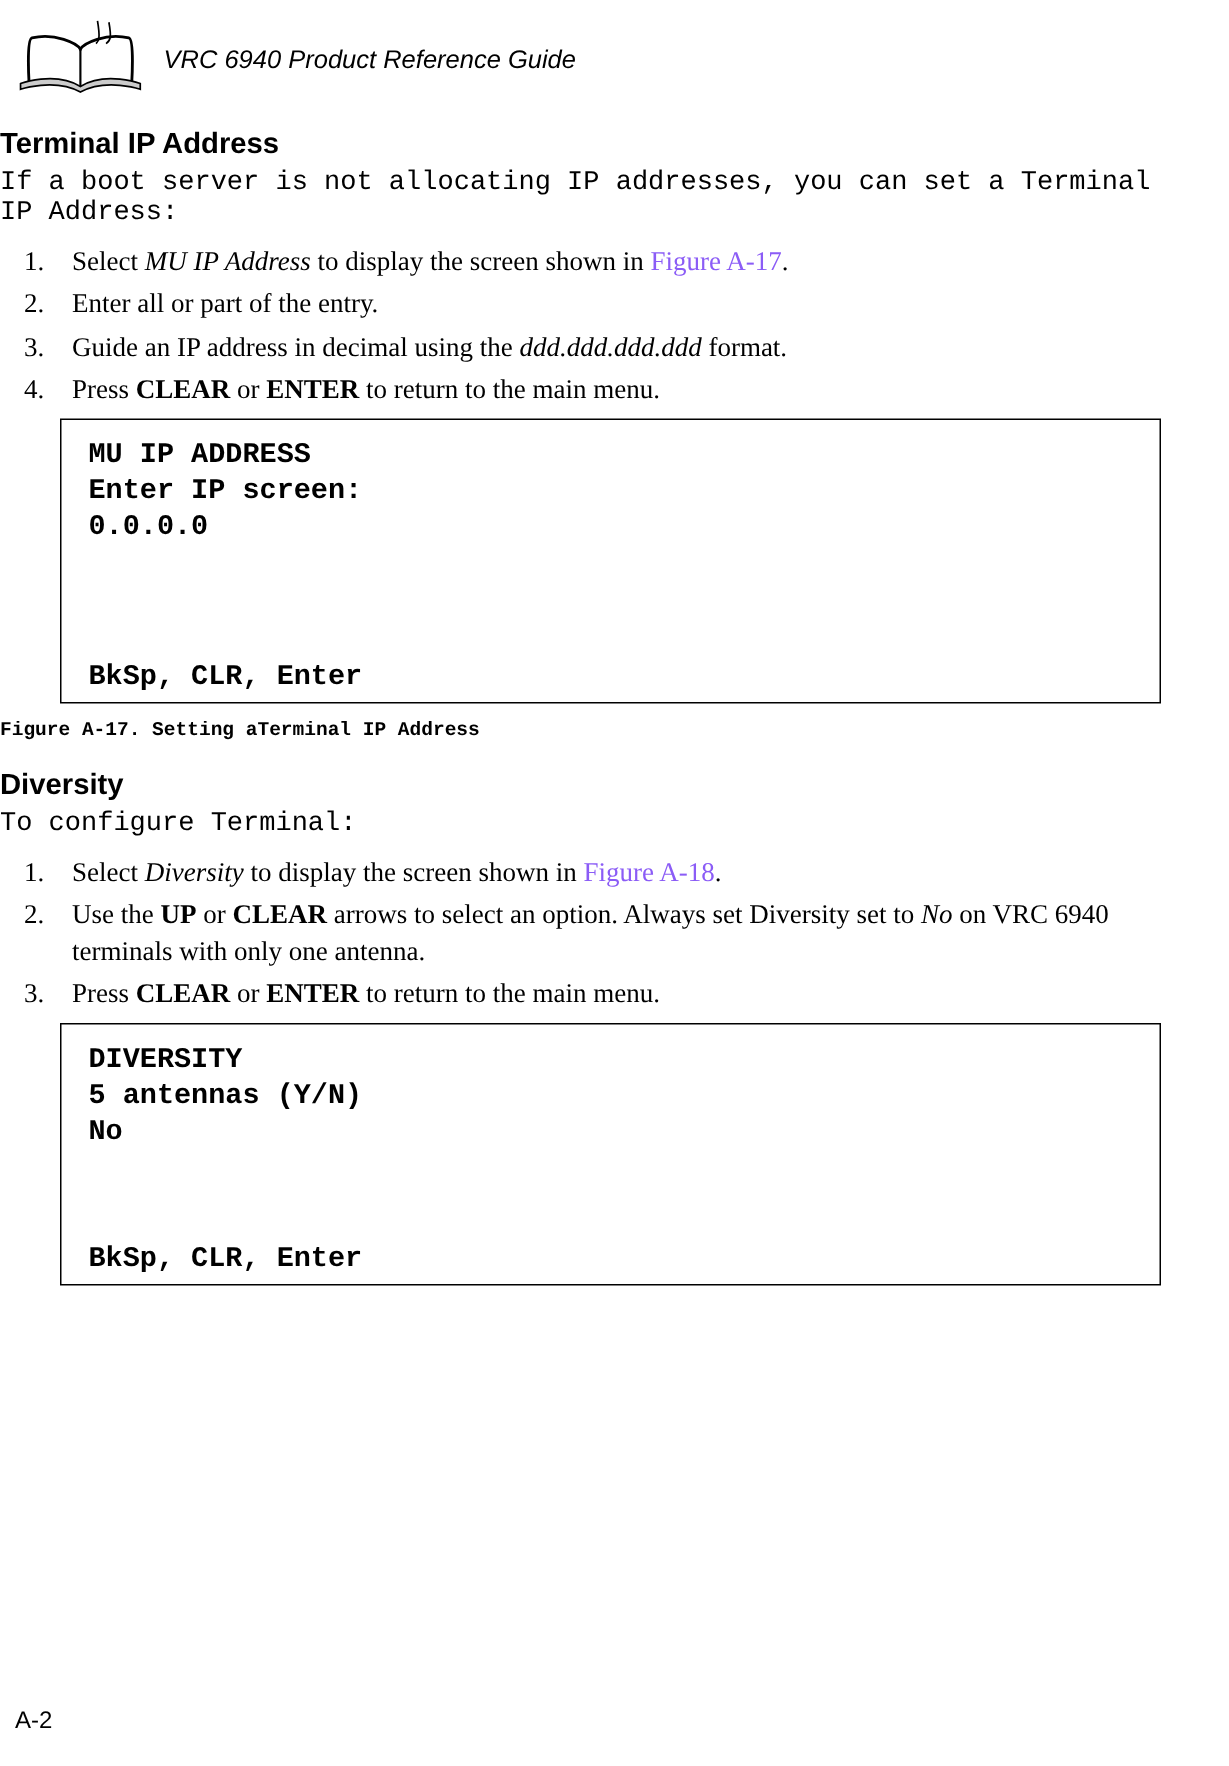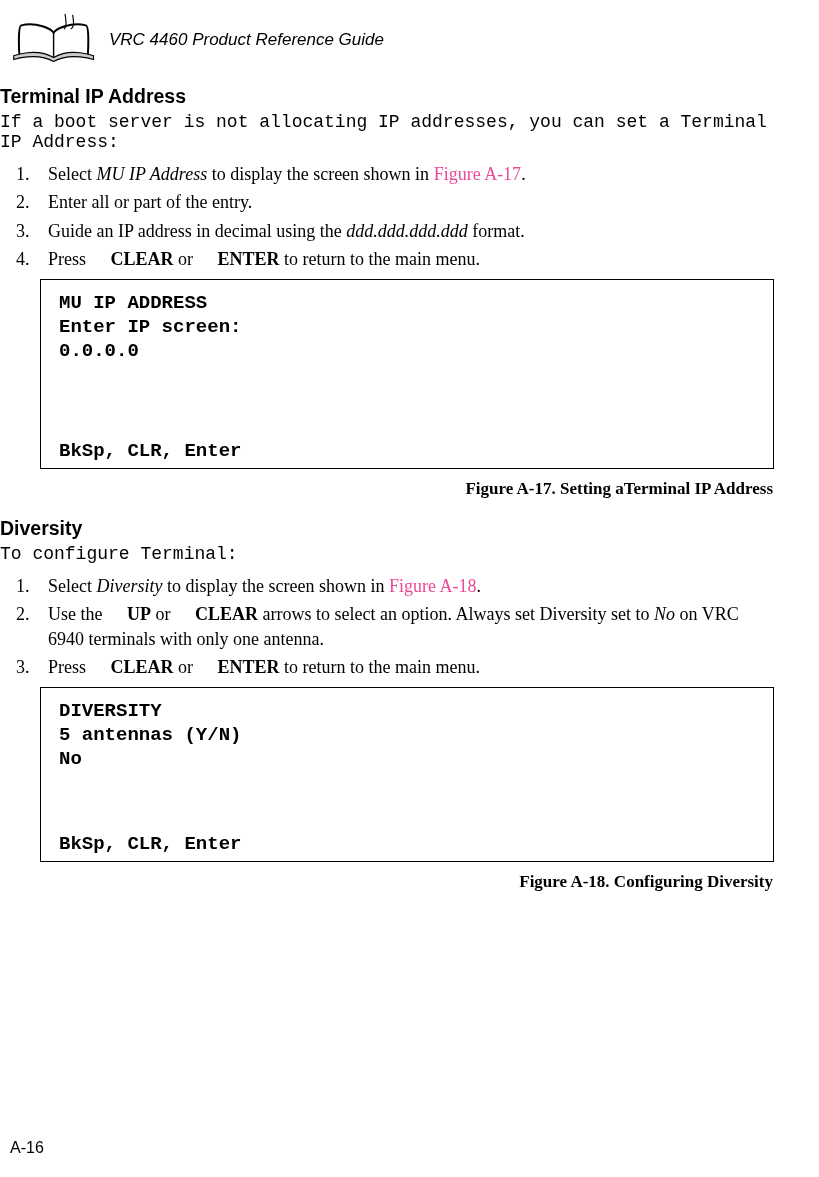--- a/index.html
+++ b/index.html
@@ -29,21 +29,21 @@
     flex-shrink: 0;
     margin-right: 6px;
   }
   .header-title {
     font-style: italic;
     font-family: "Myriad", "Segoe UI", Arial, sans-serif;
     font-size: 17px;
     font-weight: 400;
   }
   .content {
-    padding: 0 46px 0 0;
+    padding: 0 33px 0 0;
   }
   h2 {
     font-family: "Arial Black", Arial, sans-serif;
     font-weight: 900;
     font-size: 19.5px;
     margin: 4px 0 4px 0;
   }
   p.lead {
     margin: 4px 0 10px 0;
     font-size: 18px;
@@ -53,46 +53,46 @@
     margin: 4px 0 8px 34px;
     padding: 0;
   }
   ol li {
     margin: 4px 0;
     padding-left: 14px;
     font-size: 18px;
     line-height: 1.35;
   }
   .italic { font-style: italic; }
-  .bold { font-weight: bold; margin-left: 20px; }
+  .bold { font-weight: bold; }
   .link {
-    color: #ec4899;
+    color: #8b5cf6;
     text-decoration: none;
   }
   .terminal-box {
     border: 1.5px solid #000;
     margin: 8px 0 4px 40px;
     width: 734px;
     height: 190px;
     box-sizing: border-box;
     padding: 12px 18px 6px 18px;
     font-family: "Courier New", monospace;
     font-size: 19px;
     font-weight: bold;
     display: flex;
     flex-direction: column;
     justify-content: space-between;
   }
   .terminal-box.short { height: 175px; }
   .terminal-top div { line-height: 1.25; }
   .figure-caption {
-    text-align: right;
-    font-family: Liberation Serif, serif;
+    text-align: left;
+    font-family: Liberation Mono, monospace;
     font-weight: 900;
-    font-size: 17px;
+    font-size: 13px;
     margin: 10px 0 18px 0;
   }
   .page-number {
     position: absolute;
     bottom: 20px;
     left: 10px;
     font-family: "Myriad", "Segoe UI", Arial, sans-serif;
     font-size: 16px;
   }
 </style>
@@ -104,21 +104,21 @@
   <div class="header">
     <span class="book-icon">
       <svg viewBox="0 0 100 60" xmlns="http://www.w3.org/2000/svg">
         <path d="M12 46 C 12 46 10 15 14 14 C 30 10 46 18 48 22 C 50 18 66 10 82 14 C 86 15 84 46 84 46 C 66 40 50 48 48 50 C 46 48 30 40 12 46 Z" fill="#fff" stroke="#000" stroke-width="2"></path>
         <path d="M48 22 L 48 50" stroke="#000" stroke-width="1.5" fill="none"></path>
         <path d="M6 50 C 6 50 30 42 48 52 C 66 42 90 50 90 50 L 90 46 C 90 46 66 37 48 48 C 30 37 6 46 6 46 Z" fill="#ccc" stroke="#000" stroke-width="1.2"></path>
         <path d="M60 2 C 62 14 61 16 59 18" stroke="#000" stroke-width="1.2" fill="none"></path>
         <path d="M68 3 C 70 14 69 16 66 18" stroke="#000" stroke-width="1.2" fill="none"></path>
       </svg>
     </span>
-    <span class="header-title">VRC 4460 Product Reference Guide</span>
+    <span class="header-title">VRC 6940 Product Reference Guide</span>
   </div>
 
   <div class="content">
 
     <h2>Terminal IP Address</h2>
     <p class="lead">If a boot server is not allocating IP addresses, you can set a Terminal IP Address:</p>
 
     <ol>
       <li>
         <span>Select </span><span class="italic">MU IP Address</span><span> to display the screen shown in </span><a href="#" class="link">Figure A-17</a><span>.</span>
@@ -160,18 +160,17 @@
 
     <div class="terminal-box short">
       <div class="terminal-top">
         <div>DIVERSITY</div>
         <div>5 antennas (Y/N)</div>
         <div>No</div>
       </div>
       <div>BkSp, CLR, Enter</div>
     </div>
 
-    <div class="figure-caption">Figure A-18.  Configuring Diversity</div>
 
   </div>
 
-  <div class="page-number">A-16</div>
+  <div class="page-number">A-2</div>
 </div>
 
 </body></html>

